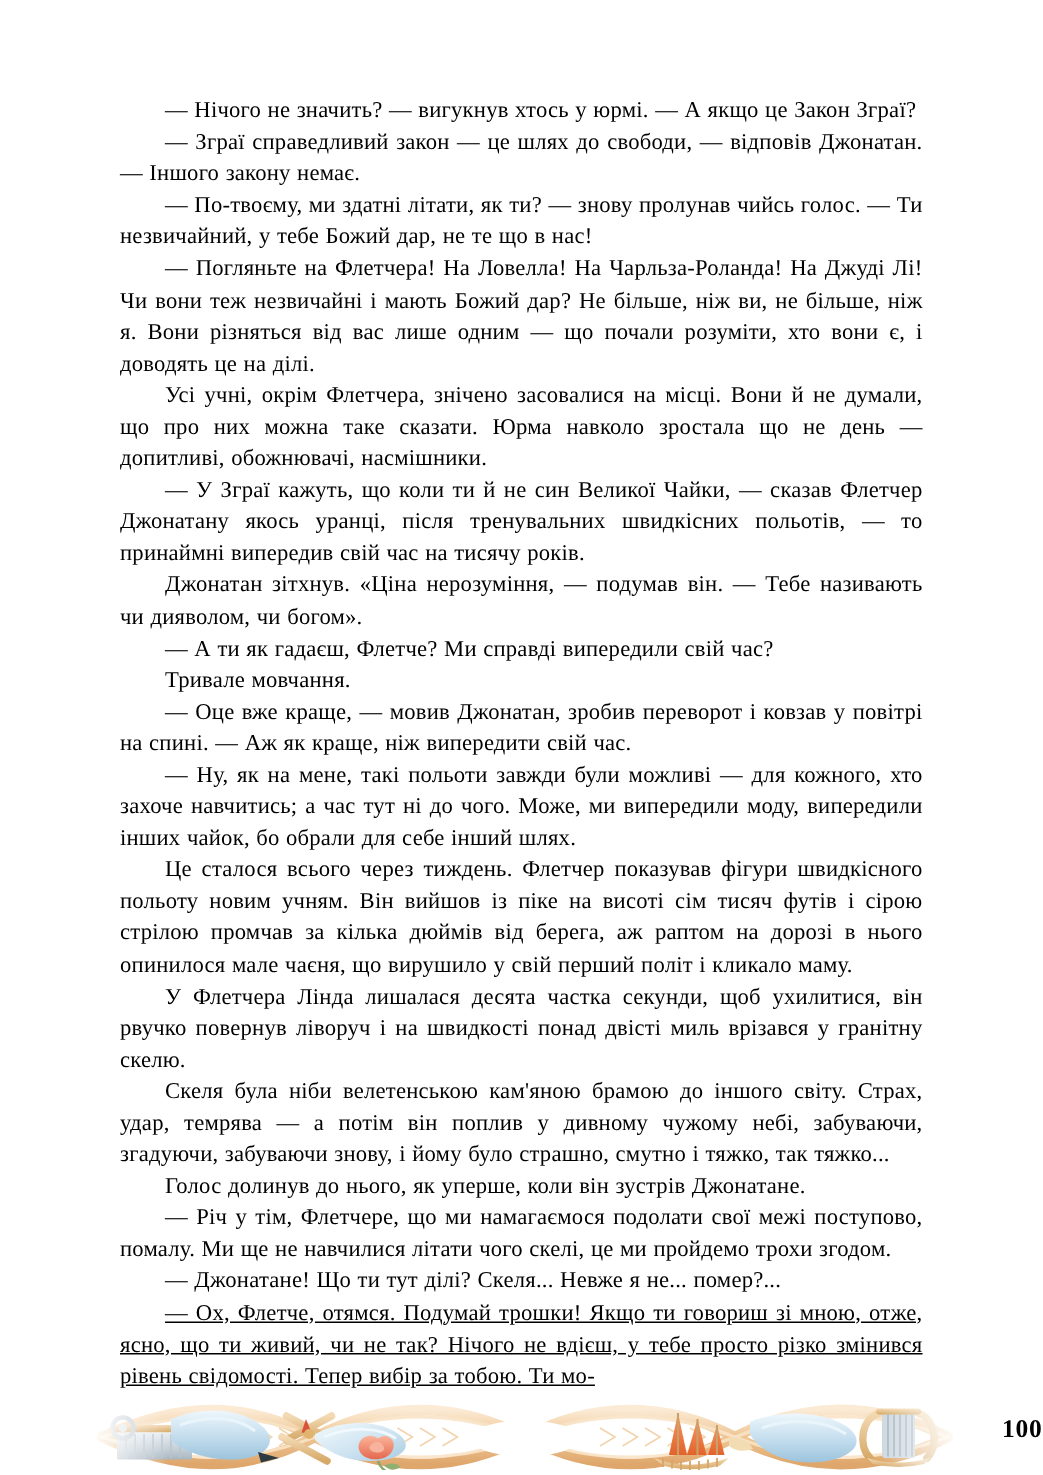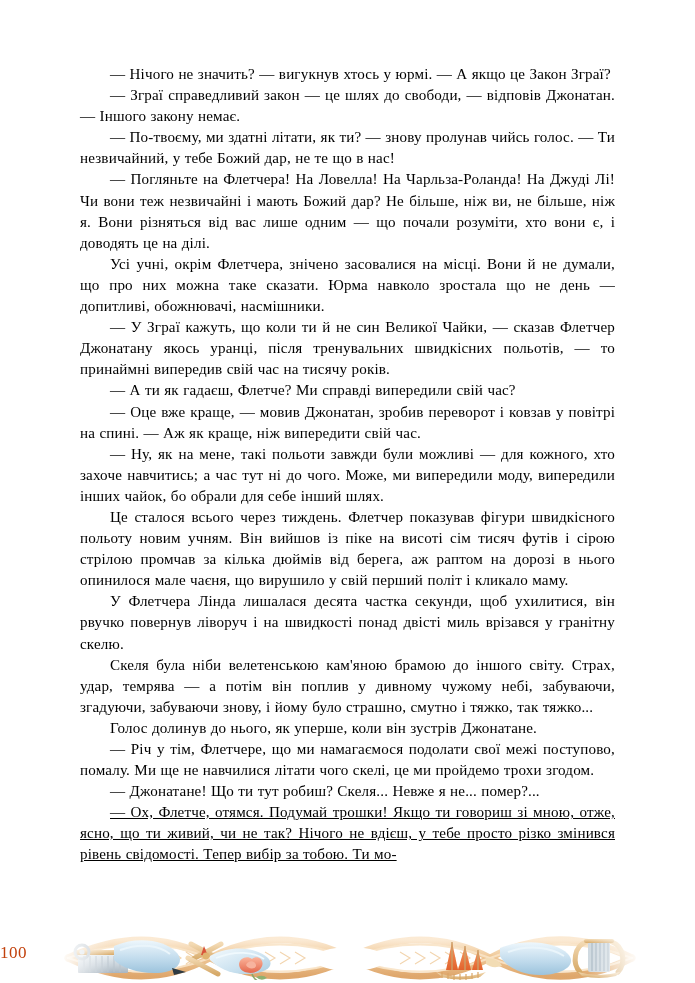--- a/index.html
+++ b/index.html
@@ -53,50 +53,52 @@
   .footer-ornament svg {
     display: block;
     width: 100%;
     height: 100%;
   }
   .page-number {
     position: absolute;
     left: 0;
     right: 0;
     top: 943px;
-    text-align: left;
+    text-align: right;
     font-family: "Liberation Serif", "DejaVu Serif", serif;
-    font-weight: normal;
+    font-weight: bold;
     font-size: 17px;
     letter-spacing: 0.5px;
-    color: #c2410c;
+    color: #000000;
     z-index: 5;
   }
 </style>
 </head>
 <body>
 
 <div class="page">
 
   <div class="text-body">
       <p class="para">— Нічого не значить? — вигукнув хтось у юрмі. — А якщо це Закон Зграї?</p>
       <p class="para">— Зграї справедливий закон — це шлях до свободи, — відповів Джонатан. — Іншого закону немає.</p>
       <p class="para">— По-твоєму, ми здатні літати, як ти? — знову пролунав чийсь голос. — Ти незвичайний, у тебе Божий дар, не те що в нас!</p>
       <p class="para">— Погляньте на Флетчера! На Ловелла! На Чарльза-Роланда! На Джуді Лі! Чи вони теж незвичайні і мають Божий дар? Не більше, ніж ви, не більше, ніж я. Вони різняться від вас лише одним — що почали розуміти, хто вони є, і доводять це на ділі.</p>
       <p class="para">Усі учні, окрім Флетчера, знічено засовалися на місці. Вони й не думали, що про них можна таке сказати. Юрма навколо зростала що не день — допитливі, обожнювачі, насмішники.</p>
       <p class="para">— У Зграї кажуть, що коли ти й не син Великої Чайки, — сказав Флетчер Джонатану якось уранці, після тренувальних швидкісних польотів, — то принаймні випередив свій час на тисячу років.</p>
+      <p class="para">Джонатан зітхнув. «Ціна нерозуміння, — подумав він. — Тебе називають чи дияволом, чи богом».</p>
       <p class="para">— А ти як гадаєш, Флетче? Ми справді випередили свій час?</p>
+      <p class="para">Тривале мовчання.</p>
       <p class="para">— Оце вже краще, — мовив Джонатан, зробив переворот і ковзав у повітрі на спині. — Аж як краще, ніж випередити свій час.</p>
       <p class="para">— Ну, як на мене, такі польоти завжди були можливі — для кожного, хто захоче навчитись; а час тут ні до чого. Може, ми випередили моду, випередили інших чайок, бо обрали для себе інший шлях.</p>
       <p class="para">Це сталося всього через тиждень. Флетчер показував фігури швидкісного польоту новим учням. Він вийшов із піке на висоті сім тисяч футів і сірою стрілою промчав за кілька дюймів від берега, аж раптом на дорозі в нього опинилося мале чаєня, що вирушило у свій перший політ і кликало маму.</p>
       <p class="para">У Флетчера Лінда лишалася десята частка секунди, щоб ухилитися, він рвучко повернув ліворуч і на швидкості понад двісті миль врізався у гранітну скелю.</p>
       <p class="para">Скеля була ніби велетенською кам'яною брамою до іншого світу. Страх, удар, темрява — а потім він поплив у дивному чужому небі, забуваючи, згадуючи, забуваючи знову, і йому було страшно, смутно і тяжко, так тяжко...</p>
       <p class="para">Голос долинув до нього, як уперше, коли він зустрів Джонатане.</p>
       <p class="para">— Річ у тім, Флетчере, що ми намагаємося подолати свої межі поступово, помалу. Ми ще не навчилися літати чого скелі, це ми пройдемо трохи згодом.</p>
-      <p class="para">— Джонатане! Що ти тут робиш? Скеля... Невже я не... помер?...</p>
+      <p class="para">— Джонатане! Що ти тут ділі? Скеля... Невже я не... помер?...</p>
       <p class="para">— Ох, Флетче, отямся. Подумай трошки! Якщо ти говориш зі мною, отже, ясно, що ти живий, чи не так? Нічого не вдієш, у тебе просто різко змінився рівень свідомості. Тепер вибір за тобою. Ти мо-</p>
     </div>
 
   <div class="footer-ornament">
     <svg viewBox="0 0 580 52" xmlns="http://www.w3.org/2000/svg" aria-hidden="true">
       <defs>
         <linearGradient id="gRibbon" x1="0" y1="0" x2="0" y2="1">
           <stop offset="0%" stop-color="#fbe9d2"></stop>
           <stop offset="45%" stop-color="#efc795"></stop>
           <stop offset="100%" stop-color="#dda264"></stop>

